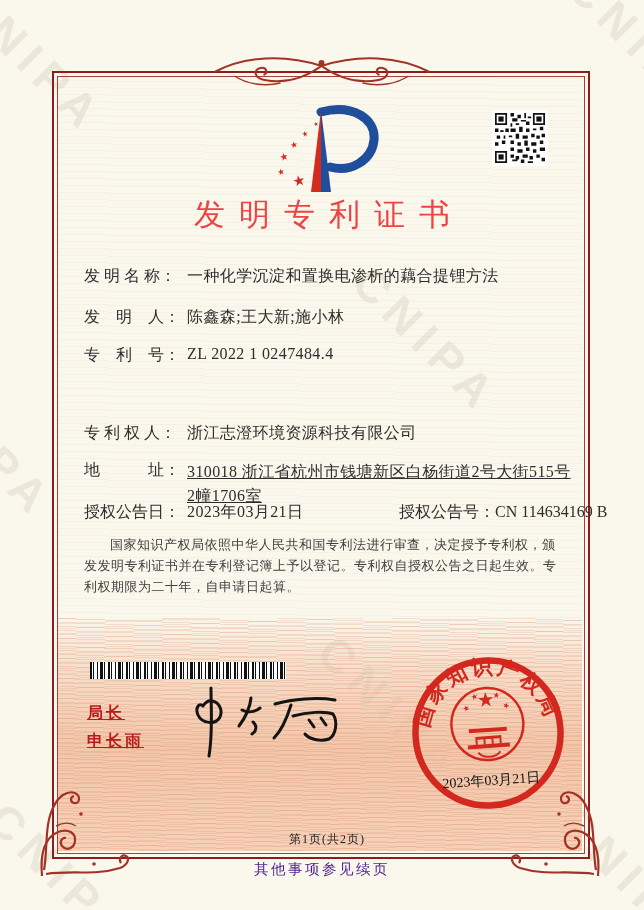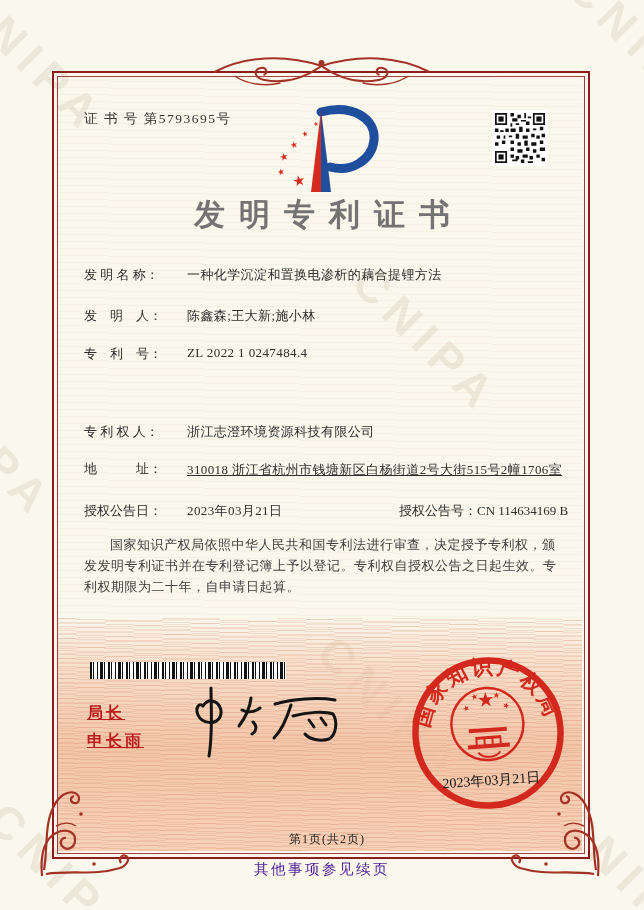--- a/index.html
+++ b/index.html
@@ -15,23 +15,23 @@
   .inner-pattern{position:absolute;left:58px;top:77px;width:524px;height:774px;
       background:repeating-linear-gradient(0.6deg,rgba(205,160,125,0.07) 0 1px,transparent 1px 7px);}
   .pink-band{position:absolute;left:58px;top:618px;width:524px;height:233px;
       background:
         repeating-linear-gradient(2deg, rgba(210,125,90,0.20) 0 1px, transparent 1px 4px),
         repeating-linear-gradient(-2deg, rgba(210,125,90,0.16) 0 1px, transparent 1px 5px),
         linear-gradient(180deg, rgba(246,205,180,0) 0%, rgba(246,201,173,0.50) 20%,
                         rgba(242,190,158,0.85) 55%, rgba(246,206,180,0.92) 100%);}
   
   .cert-no{position:absolute;left:84px;top:110px;font-size:13.5px;letter-spacing:1.5px;color:#333;white-space:pre;}
-  .title{position:absolute;left:0;top:194px;width:100%;text-align:center;font-size:31px;font-weight:bold;
-         letter-spacing:14px;text-indent:14px;color:#737373;}
-  .field-row{position:absolute;left:84px;font-size:13px;color:#2e2e2e;width:500px;}
+  .title{position:absolute;left:0;top:194px;width:100%;text-align:center;font-size:31px;font-weight:normal;
+         letter-spacing:14px;text-indent:14px;color:#ef4444;}
+  .field-row{position:absolute;left:84px;font-size:16px;color:#2e2e2e;width:500px;}
   .f-label{display:inline-block;width:103px;white-space:pre;vertical-align:top;}
   .f-value{display:inline-block;vertical-align:top;letter-spacing:0.4px;}
   .f-value.wide{width:384px;line-height:1.5;text-decoration:underline;}
   .grant2{position:absolute;left:315px;top:0;white-space:pre;}
   .paras{position:absolute;left:84px;top:534px;width:484px;font-size:13px;line-height:1.63;color:#404040;}
   .paras p{margin:0 0 8px 0;text-indent:2em;letter-spacing:0.5px;}
   .barcode{position:absolute;left:90px;top:662px;width:196px;height:17px;background:
      repeating-linear-gradient(90deg,#111 0 2px,#fdfdfd 2px 3px,#111 3px 4px,#fdfdfd 4px 7px,
      #111 7px 8px,#fdfdfd 8px 10px,#111 10px 13px,#fdfdfd 13px 14px,#111 14px 15px,#fdfdfd 15px 18px);}
   .signer{position:absolute;left:87px;font-family:"Liberation Sans","DejaVu Sans",sans-serif;
@@ -91,21 +91,20 @@
     <g fill="none" stroke="#A33226" stroke-width="2.2">
       <path d="M6,90 C4,68 8,52 22,46 C32,42 40,47 39,55 C38,63 30,65 26,60 C23,56 26,51 30,52"></path>
       <path d="M8,84 C12,62 8,38 18,20 C22,11 31,4 39,7 C45,10 44,18 38,17 C34,16 34,11 38,10"></path>
       <path d="M10,88 C36,84 58,90 84,82 C92,79 94,72 90,70 C86,68 82,73 85,77"></path>
       <path d="M20,40 C28,36 34,36 40,40" stroke-width="1.4"></path>
     </g>
     <circle cx="45" cy="28" r="1.8" fill="#A33226"></circle>
     <circle cx="58" cy="78" r="1.8" fill="#A33226"></circle>
   </svg>
 
-  <div class="cert-no">证 书 号 第5793695号</div>
 
   <svg class="logo" width="108" height="94" viewBox="0 0 108 94">
     <defs>
       <path id="st" d="M0,-10 L2.25,-3.09 L9.51,-3.09 L3.63,1.18 L5.88,8.09 L0,3.82 L-5.88,8.09 L-3.63,1.18 L-9.51,-3.09 L-2.25,-3.09 Z"></path>
     </defs>
     <path d="M49,8 C80,0 104,14 102,36 C100,56 79,69 58,63" fill="none" stroke="#1F4E9C" stroke-width="9" stroke-linecap="round"></path>
     <path d="M49,6 L39,88 L49,88 Z" fill="#D42B1E"></path>
     <path d="M49,6 L49,88 L59,88 Z" fill="#1F4E9C"></path>
     <g fill="#D42B1E">
       <use href="#st" transform="translate(44,20) scale(0.24) rotate(-14)"></use>

